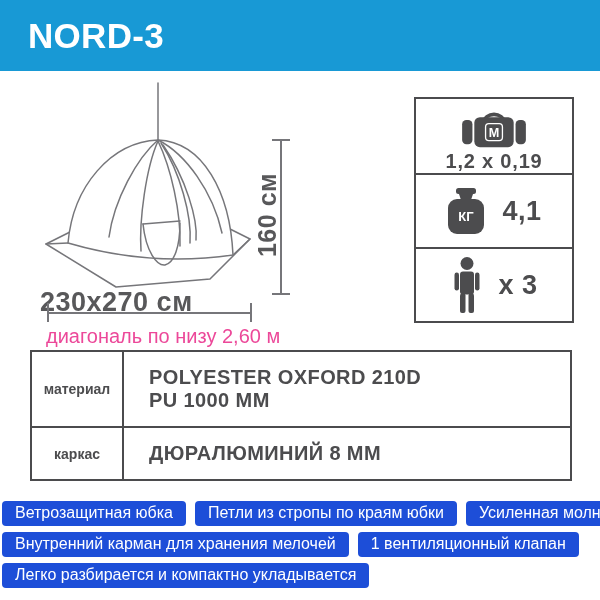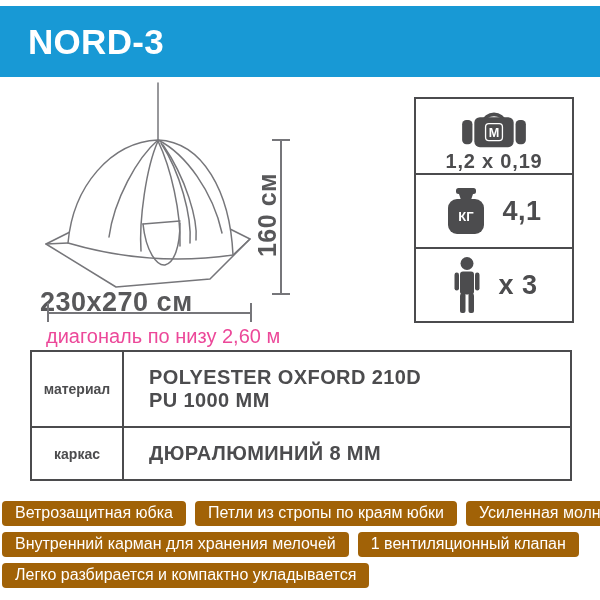--- a/index.html
+++ b/index.html
@@ -2,21 +2,21 @@
 <html><head>
 <meta charset="utf-8">
 <style>
   html,body { margin:0; padding:0; background:#fff; }
   .canvas {
     position:relative; width:600px; height:600px; background:#ffffff;
     font-family:"Liberation Sans", sans-serif; overflow:hidden;
   }
 
   
-  .header { position:absolute; left:0; top:6px; width:600px; height:71px;
+  .header { position:absolute; left:0; top:0; width:600px; height:71px;
     background:#1899d5; display:flex; align-items:center; }
   .header h1 { margin:0 0 0 28px; font-size:35px; font-weight:700; color:#fff; letter-spacing:.3px; }
 
   
   .tent-svg { position:absolute; left:40px; top:80px; }
   .vline { position:absolute; left:280px; top:140px; width:2px; height:155px; background:#76767a; }
   .vcap  { position:absolute; left:272px; width:18px; height:2px; background:#76767a; }
   .vcap.top { top:139px; } .vcap.bot { top:293px; }
   .height-label { position:absolute; left:221px; top:202px; width:92px; height:26px;
     transform:rotate(-90deg); text-align:center; line-height:26px;
@@ -50,21 +50,21 @@
   .tlabel { width:90px; min-width:90px; border-right:2px solid #4b4b4d;
     display:flex; align-items:center; justify-content:center;
     font-size:14px; font-weight:700; color:#4c4c4e; }
   .tvalue { flex:1; display:flex; flex-direction:column; justify-content:center;
     padding-left:25px; font-size:20px; font-weight:700; color:#4c4c4e;
     line-height:23px; letter-spacing:.4px; }
 
   
   .badges { position:absolute; left:2px; top:501px; }
   .badge-row { display:flex; gap:9px; margin-bottom:6px; }
-  .badge { height:23px; background:#a16207; border-radius:4px; color:#fff;
+  .badge { height:23px; background:#1d4ed8; border-radius:4px; color:#fff;
     font-size:16px; font-weight:500; display:flex; align-items:center;
     padding:0 13px 2px 13px; white-space:nowrap; }
 </style>
 </head>
 <body>
 
 <div class="canvas">
 
   <div class="header">
     <h1>NORD-3</h1>

